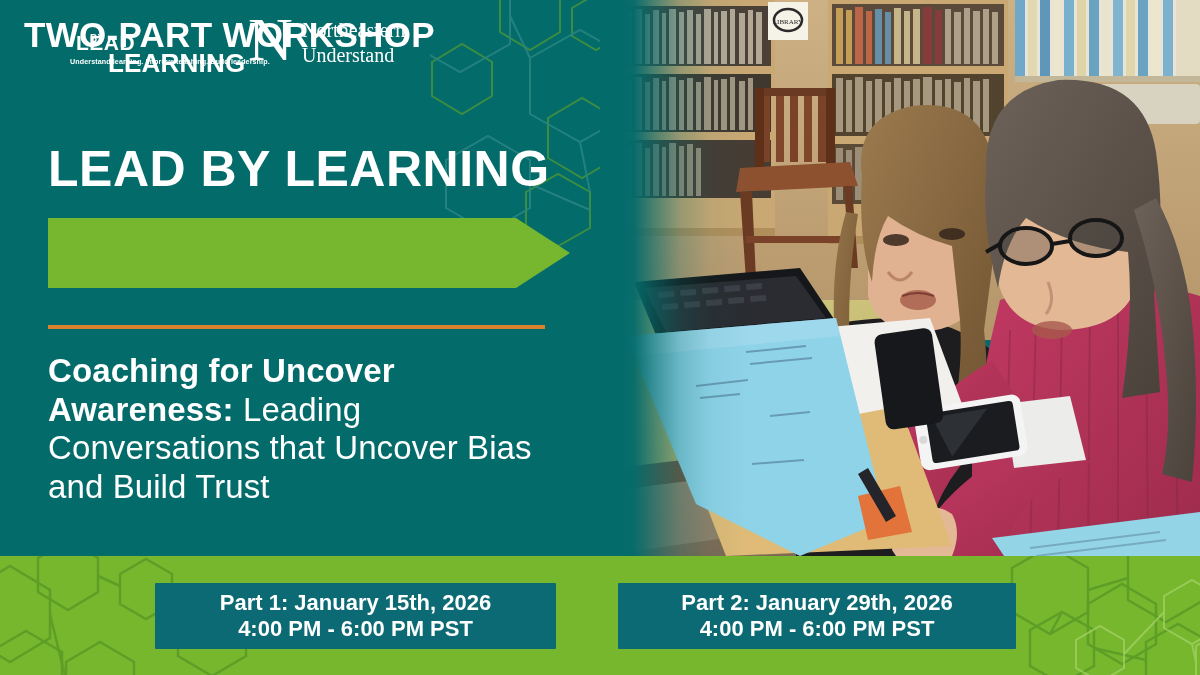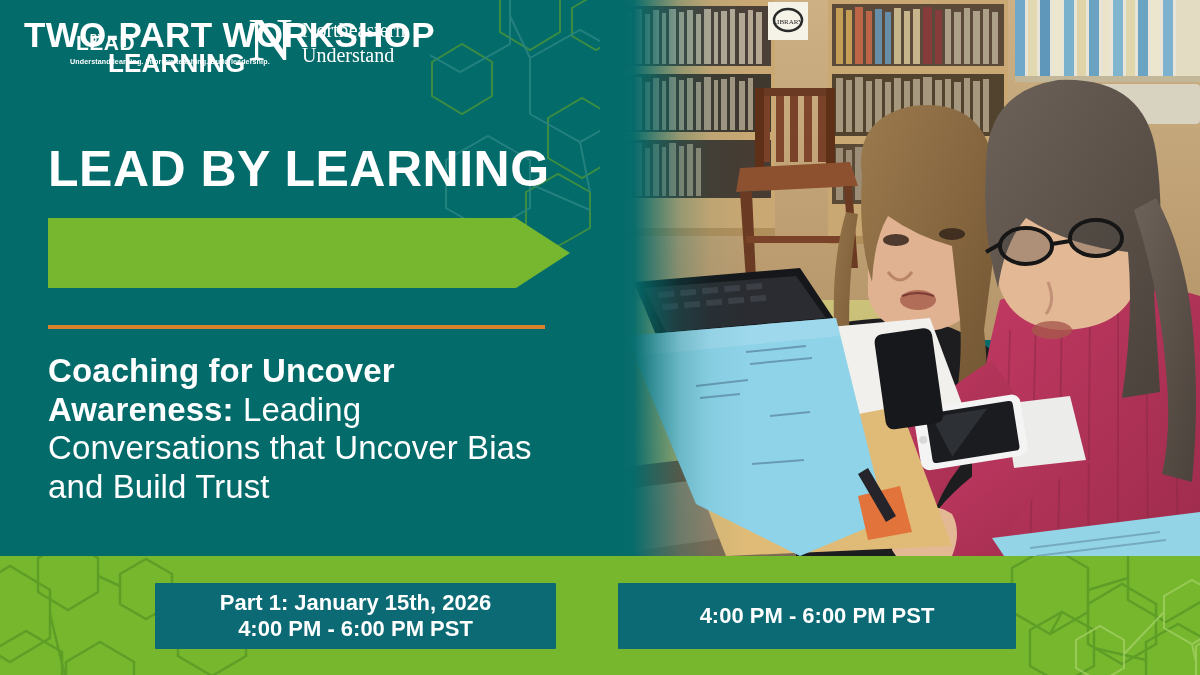--- a/index.html
+++ b/index.html
@@ -505,17 +505,18 @@
         <path d="M1124,98 L1164,56 M1192,88 L1196,106"></path>
       </g>
     </svg>
 
     <div class="date-box" id="date-box-1">
       <div class="date-line">Part 1: January 15th,  2026</div>
       <div class="date-line">4:00 PM - 6:00 PM PST</div>
     </div>
 
     <div class="date-box" id="date-box-2">
+      <div class="date-line">Part 2: January 29th,  2026</div>
       <div class="date-line">4:00 PM - 6:00 PM PST</div>
     </div>
   </div>
 
 </div>
 
 </body></html>

